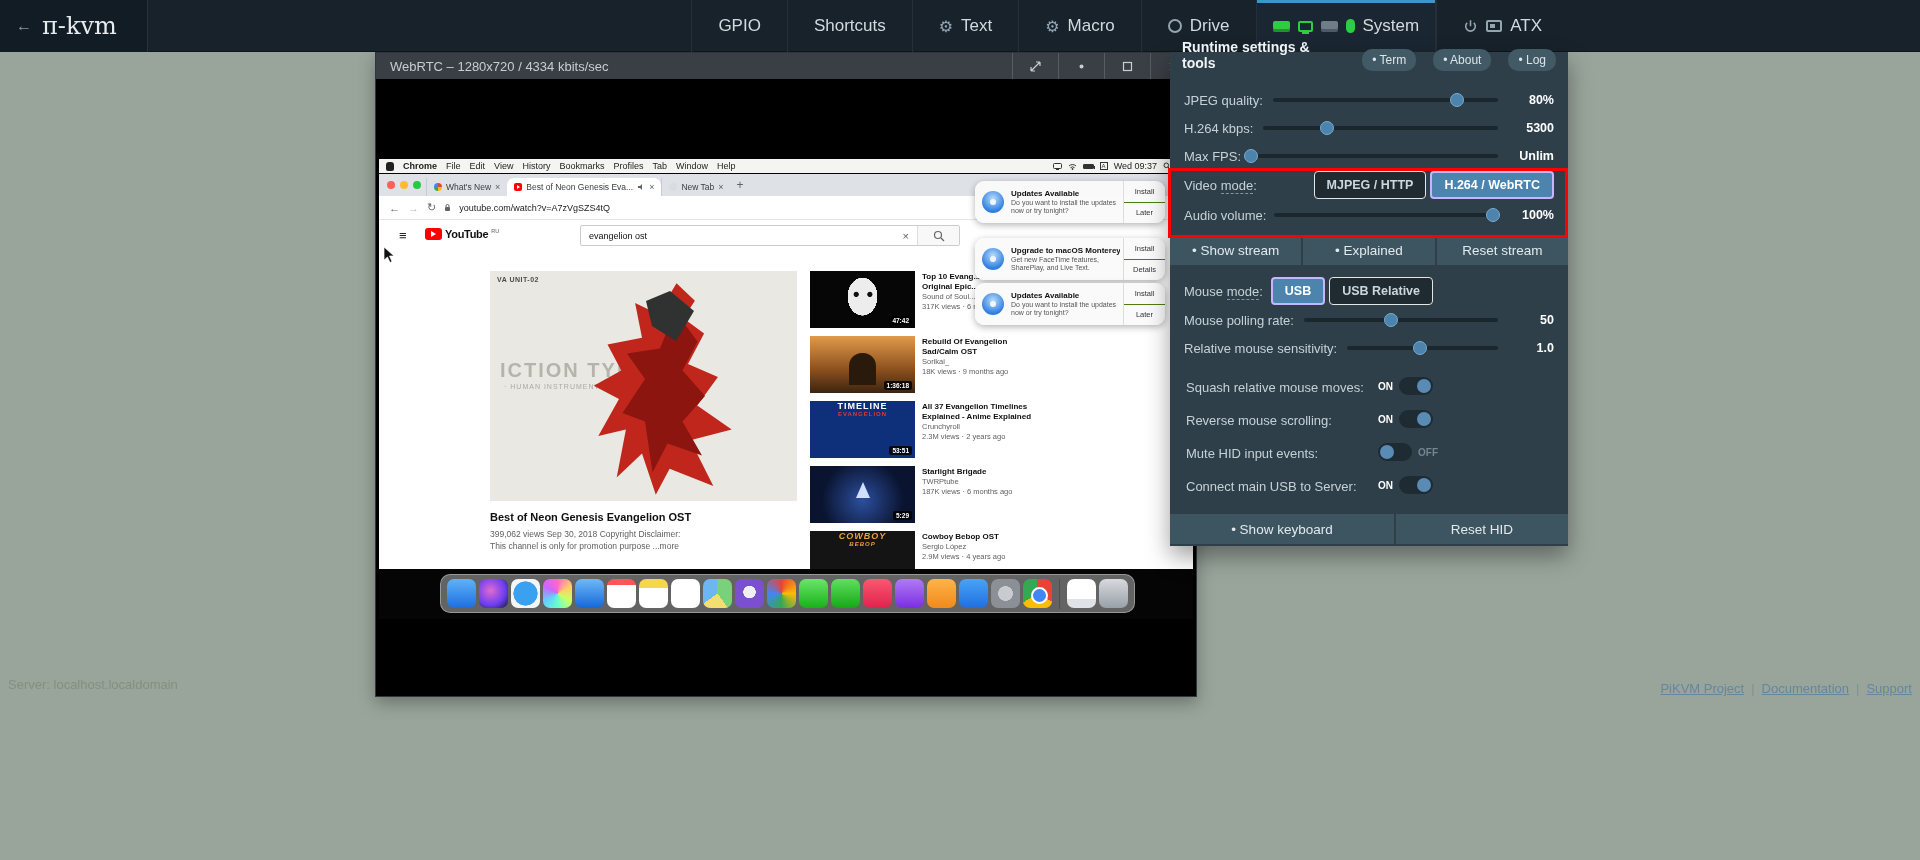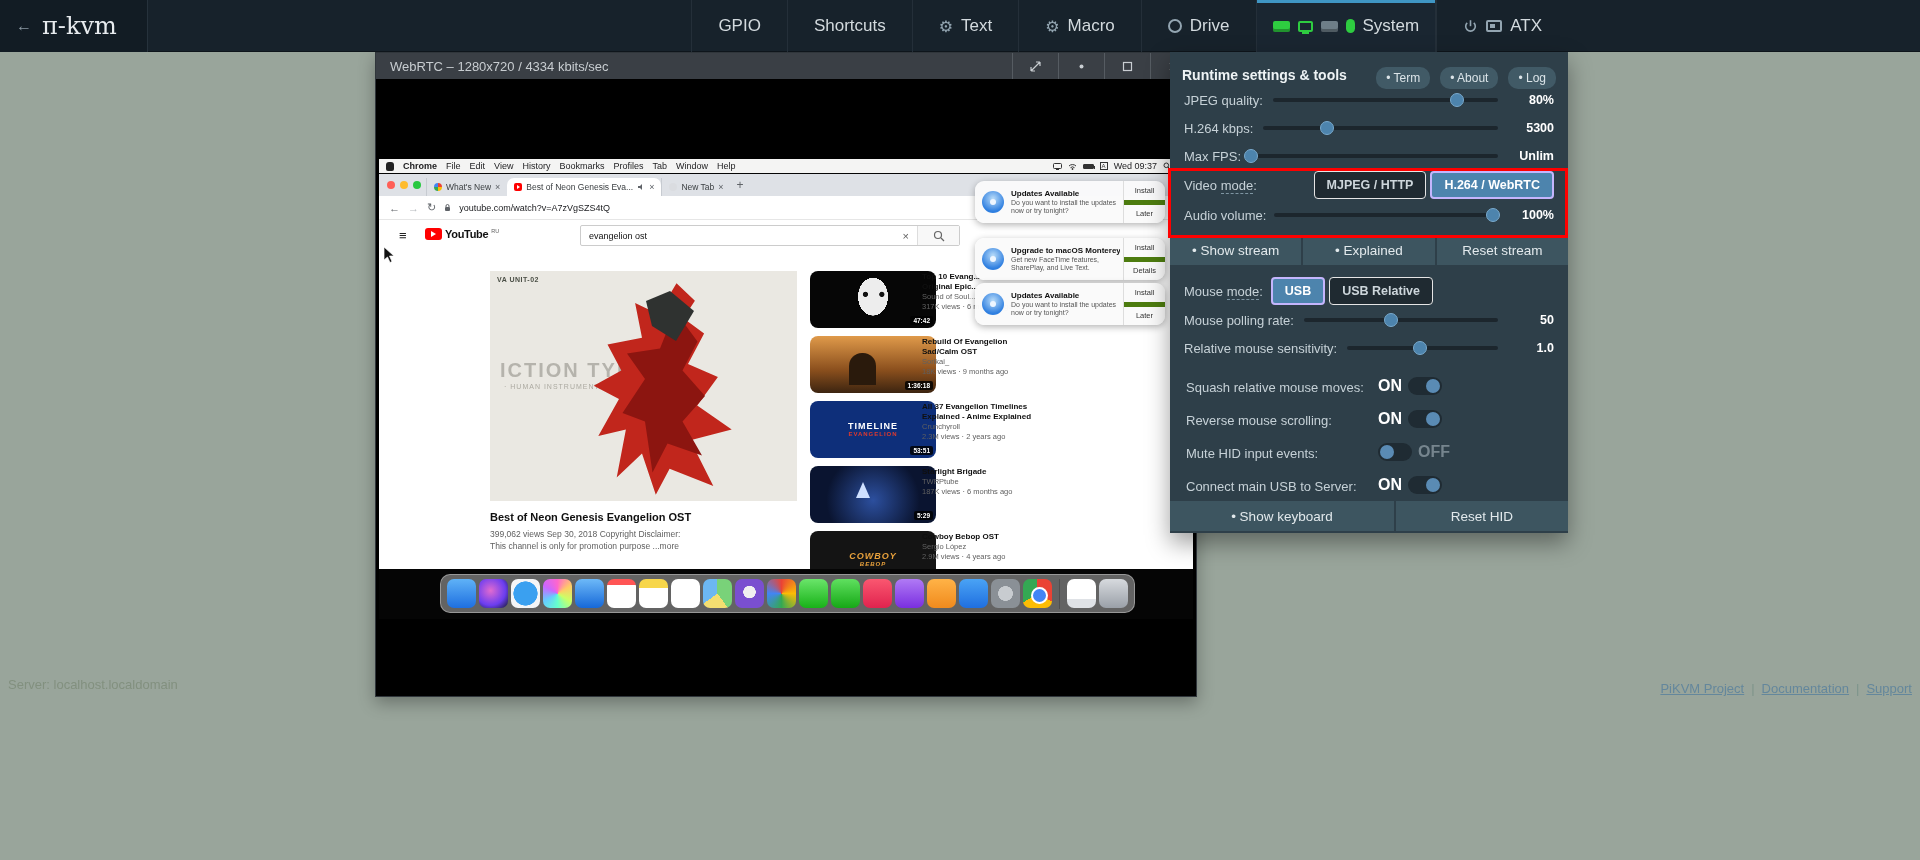--- a/index.html
+++ b/index.html
@@ -84,21 +84,21 @@
 .mech{position:absolute;display:block}
 .m1{left:60px;top:8px;width:230px;height:218px;background:#c1261c;clip-path:polygon(55% 2%,63% 10%,58% 18%,67% 25%,60% 39%,73% 45%,64% 58%,79% 69%,61% 74%,71% 95%,52% 87%,46% 99%,40% 80%,29% 91%,33% 69%,21% 72%,30% 55%,19% 49%,31% 42%,25% 30%,40% 27%,37% 11%,47% 16%)}
 .m2{left:110px;top:40px;width:150px;height:170px;background:#8c1510;clip-path:polygon(50% 0,65% 18%,55% 35%,70% 50%,55% 65%,68% 85%,45% 78%,35% 95%,30% 65%,15% 60%,30% 40%,18% 25%,40% 22%)}
 .m3{left:150px;top:20px;width:60px;height:50px;background:#2f3230;clip-path:polygon(50% 0,90% 40%,60% 100%,20% 70%,10% 20%)}
 
 .vtitle-main{position:absolute;left:111px;top:337px;font-size:11px;font-weight:bold;color:#0f0f0f}
 .vmeta1{position:absolute;left:111px;top:355px;font-size:8.5px;color:#606060}
 .vmeta2{position:absolute;left:111px;top:367px;font-size:8.5px;color:#606060}
 
 .vitem{position:absolute;left:431px;width:352px;height:60px;cursor:pointer}
-.vthumb{position:absolute;left:0;top:0;width:126px;height:57px;border-radius:8px;overflow:hidden;display:flex;flex-direction:column;align-items:center;justify-content:center}
+.vthumb{position:absolute;left:0;top:0;width:105px;height:57px;border-radius:0;overflow:hidden;display:flex;flex-direction:column;align-items:center;}
 .vtext{position:absolute;left:112px;top:1px;right:0}
 .vt{font-size:8px;font-weight:bold;color:#0f0f0f;line-height:10px;white-space:nowrap;overflow:hidden}
 .vt:empty{display:none}
 .vchan,.vmeta{font-size:7.5px;color:#606060;line-height:9.5px;white-space:nowrap}
 .vdur{position:absolute;right:3px;bottom:3px;background:rgba(0,0,0,.82);color:#fff;font-size:6.5px;font-weight:bold;padding:1px 3px;border-radius:2px}
 .vdur:empty{display:none}
 .th1{background:radial-gradient(circle at 44% 41%,#111 2.2px,transparent 3px),radial-gradient(circle at 57% 41%,#111 2.2px,transparent 3px),radial-gradient(15px 19px at 50% 45%,#ededed 99%,transparent 100%),#060606}
 .th2{background:linear-gradient(180deg,#e09a4a,#8a4f1d 60%,#3c2410)}
 .th2::after{content:"";position:absolute;left:39px;bottom:8px;width:27px;height:32px;background:#2a1a0c;border-radius:13px 13px 0 0}
 .th3{background:#0e2f7a}
@@ -111,21 +111,21 @@
 .tt1:empty,.tt2:empty{display:none}
 
 .notif{position:absolute;left:596px;width:190px;height:42px;background:rgba(250,250,250,.97);border-radius:9px;box-shadow:0 2px 7px rgba(0,0,0,.3);display:flex;align-items:center;z-index:6;cursor:pointer}
 .n-icon{width:22px;height:22px;border-radius:50%;margin:0 7px;background:radial-gradient(circle at 50% 35%,#b9dcf9,#2f7fe0 70%);flex-shrink:0;position:relative}
 .n-icon::after{content:"";position:absolute;left:8px;top:8px;width:6px;height:6px;border-radius:50%;background:#eef6ff}
 .n-text{flex:1;min-width:0;padding-right:3px}
 .n-title{font-size:8px;font-weight:bold;color:#111;line-height:10px;white-space:nowrap;overflow:hidden}
 .n-body{font-size:7px;color:#555;line-height:8.5px}
 .n-actions{width:42px;border-left:1px solid #ddd;align-self:stretch;display:flex;flex-direction:column}
 .n-act{flex:1;display:flex;align-items:center;justify-content:center;font-size:7.5px;color:#333}
-.n-act.top{border-bottom:5px solid #4d7c0f}
+.n-act.top{border-bottom:1px solid #4d7c0f}
 
 .dock{position:absolute;left:61px;top:415px;width:695px;height:39px;background:rgba(240,240,240,.4);border:1px solid rgba(255,255,255,.35);border-radius:10px;display:flex;align-items:center;justify-content:center;gap:3px;padding:0 5px}
 .dk{width:29px;height:29px;border-radius:7px;flex-shrink:0;cursor:pointer}
 .dock-sep{width:1px;height:30px;background:rgba(50,50,50,.4);margin:0 4px}
 .d1{background:linear-gradient(180deg,#5fb2f7,#1e6fe0)}
 .d2{background:radial-gradient(circle at 40% 40%,#e06bd0,#6b3df0 60%,#151a2e)}
 .d3{background:radial-gradient(circle,#3aa0f0 58%,#f4f5f7 60%)}
 .d4{background:conic-gradient(#f6c, #fc6, #cf6, #6fc, #6cf, #c6f, #f6c);}
 .d5{background:linear-gradient(180deg,#6db9f8,#1668d8)}
 .d6{background:linear-gradient(180deg,#f55 22%,#fff 22%)}
@@ -143,45 +143,45 @@
 .d18{background:radial-gradient(circle,#c8ccd0 35%,#8a9096 37%)}
 .d19{background:conic-gradient(#ea4335 0 33%,#fbbc05 0 66%,#34a853 0);position:relative}
 .d19::after{content:"";position:absolute;left:8px;top:8px;width:13px;height:13px;border-radius:50%;background:#4285f4;border:2px solid #fff}
 .d20{background:linear-gradient(180deg,#fff 70%,#dfe2e6 70%)}
 .d21{background:linear-gradient(180deg,#d7dade,#9aa0a8)}
 
 .cursor{position:absolute;left:4px;top:87px;z-index:20}
 
 
 .panel{position:absolute;left:1170px;top:52px;width:398px;background:#2e3f49;z-index:40;box-shadow:0 10px 22px rgba(0,0,0,.38);padding-bottom:2px}
-.p-header{height:34px;display:flex;align-items:flex-start;padding:15px 12px;gap:10px}
+.p-header{height:34px;display:flex;align-items:flex-end;padding:15px 12px;gap:17px}
 .p-title{color:#eef3f5;font-weight:bold;font-size:14px;flex:1}
 .pbtn{background:#415a66;color:#dbe4e8;border:none;font-size:12px;padding:4px 10px;border-radius:10px;font-family:inherit;cursor:pointer;white-space:nowrap}
 .srow{display:flex;align-items:center;height:28px;padding:0 14px;gap:10px}
 .slabel{color:#c6d1d7;font-size:13px;white-space:nowrap}
 .track{flex:1;height:4px;background:#1c262d;border-radius:2px;position:relative;cursor:pointer}
 .knob{position:absolute;top:-5px;width:14px;height:14px;border-radius:50%;background:#4d84ad;border:1px solid #79aacd}
 .sval{width:46px;text-align:right;color:#fff;font-weight:bold;font-size:12.5px;white-space:nowrap}
 .mrow{display:flex;align-items:center;height:30px;padding:0 14px;gap:8px}
 .plabel{color:#c6d1d7;font-size:13px;white-space:nowrap}
 .u{border-bottom:1px dashed #7e95a2}
 .seg{display:flex;gap:4px}
 .seg.right{margin-left:auto}
 .segbtn{background:#1f2a31;color:#cdd6db;border:1px solid #e5e5e5;font-weight:bold;font-size:12.5px;padding:5px 12px;border-radius:4px;font-family:inherit;cursor:pointer;white-space:nowrap}
 .segbtn.sel{background:#4d84ad;color:#fff;border:2px solid #c4b5fd}
 .btnrow{display:flex;gap:2px;margin-top:5px}
 .bigbtn{flex:1;background:#3d5560;color:#e2e9ec;border:none;height:30px;font-size:13.5px;font-family:inherit;cursor:pointer;white-space:nowrap}
 .bigbtn.wide{flex:1.3}
-.btnrow.bottom{margin-top:7px}
+.btnrow.bottom{margin-top:20px}
 .mrow.mouse{margin-top:11px}
 .trow{display:flex;align-items:flex-end;height:33px;padding:0 16px}
 .tlabel{color:#c6d1d7;font-size:13px;width:192px;white-space:nowrap}
 .toggle{display:inline-flex;align-items:center;gap:6px;cursor:pointer}
 .toggle.st-off{flex-direction:row-reverse}
-.tg-label{font-weight:bold;color:#fff;font-size:16px}
+.tg-label{font-weight:bold;color:#fff;font-size:10px}
 .toggle.st-off .tg-label{color:#76858e}
 .tg-pill{width:34px;height:18px;background:#1f2b33;border-radius:9px;position:relative}
 .tg-knob{position:absolute;top:2px;width:14px;height:14px;border-radius:50%;background:#5a8bb4}
 .toggle.st-on .tg-knob{right:2px}
 .toggle.st-off .tg-knob{left:2px}
 
 .annotation{position:absolute;left:1168px;top:168px;width:400px;height:70px;border:3px solid #f00;z-index:60;pointer-events:none}
 
 
 .server-info{position:absolute;left:8px;bottom:168px;color:#82907f;font-size:13px}

